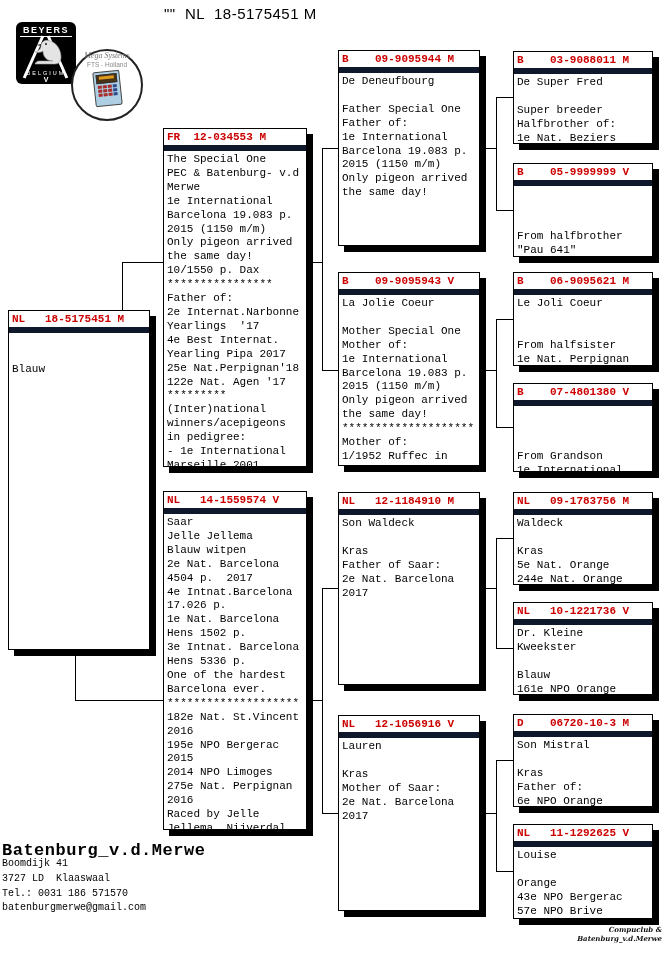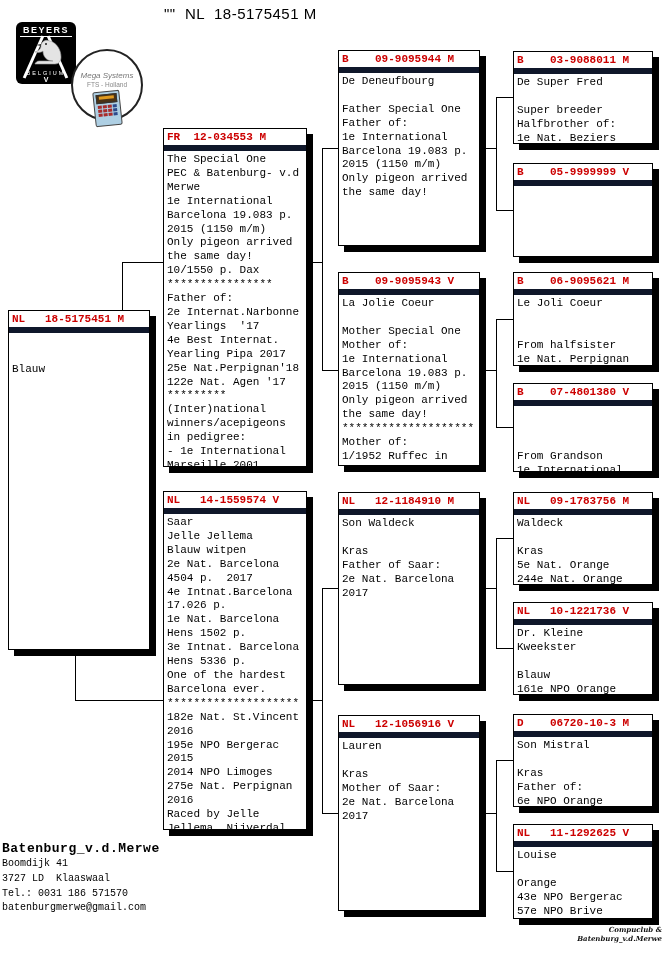--- a/index.html
+++ b/index.html
@@ -19,42 +19,42 @@
   .beyers-name{position:relative;color:#fff;font-family:"Liberation Sans",sans-serif;
                font-weight:bold;font-size:9px;letter-spacing:1.5px;text-align:center;
                margin:3px 4px 0;border-bottom:1px solid #fff;padding-bottom:1px;}
   .beyers svg{position:absolute;left:10px;top:16px;}
   .beyers-country{position:absolute;bottom:8px;width:100%;color:#fff;text-align:center;
                   font-family:"Liberation Sans",sans-serif;font-size:5.5px;letter-spacing:2px;}
   .beyers-v{position:absolute;bottom:1px;width:100%;color:#fff;text-align:center;
             font-family:"Liberation Sans",sans-serif;font-size:7px;font-weight:bold;}
   .mega{position:absolute;left:71px;top:49px;width:72px;height:72px;border:2px solid #222;
         border-radius:50%;background:#fff;text-align:center;box-sizing:border-box;}
-  .mega-t1{font-family:Liberation Sans, sans-serif;font-style:italic;color:#777;font-size:8px;margin-top:20px;}
+  .mega-t1{font-family:Liberation Serif, serif;font-style:italic;color:#777;font-size:8px;margin-top:0;}
   .mega-t2{font-family:"Liberation Sans",sans-serif;color:#888;font-size:6.5px;margin-top:1px;}
   .calc{width:25px;height:33px;margin:3px auto 0;background:#aecfe3;border:1px solid #444;
         border-radius:2px;transform:rotate(-6deg);}
   .calc-screen{height:7px;margin:2px 2px 2px;background:#4a3215;border:1px solid #333;position:relative;}
   .calc-screen i{position:absolute;left:2px;top:1px;right:2px;height:3px;background:#e09a20;display:block;}
   .calc-keys{display:grid;grid-template-columns:repeat(4,1fr);gap:1px;margin:1px 3px;}
   .calc-keys i{display:block;height:3px;background:#a82c2c;}
   .calc-keys i:nth-child(4n){background:#2c4a8c;}
 
   
   .pbox{position:absolute;background:#fff;border:1px solid #000;box-sizing:border-box;
         box-shadow:6px 6px 0 #000;overflow:hidden;}
   .pbox-header{color:#cc0000;font-weight:bold;font-size:11px;line-height:13px;
                padding:2px 3px 1px;border-bottom:6px solid #0f172a;white-space:pre;}
   .pbox-body{font-size:11px;line-height:13.9px;padding:2px 3px;white-space:pre-wrap;}
 
   
   .ln{position:absolute;background:#000;}
 
   
-  .owner{position:absolute;left:2px;top:841px;font-weight:bold;font-size:13px;letter-spacing:.5px;}
+  .owner{position:absolute;left:2px;top:841px;font-weight:bold;font-size:17px;letter-spacing:.5px;}
   .addr{position:absolute;left:2px;font-size:10px;line-height:14.6px;white-space:pre;}
   .credit{position:absolute;left:530px;top:925px;width:132px;text-align:right;
           font-family:"DejaVu Serif",serif;font-style:italic;font-weight:bold;font-size:7px;color:#111;}
 </style>
 </head>
 <body>
 
 <div class="sheet">
 
   <div class="title"><span>""</span><span>  </span><span>NL  18-5175451 M</span></div>
@@ -241,20 +241,25 @@
   <div class="pbox" style="left:513px;top:51px;width:140px;height:93px">
     <div class="pbox-header">B    03-9088011 M</div>
     <div class="pbox-body">De Super Fred
 
 Super breeder
 Halfbrother of:
 1e Nat. Beziers</div>
   </div>
   <div class="pbox" style="left:513px;top:163px;width:140px;height:94px">
     <div class="pbox-header">B    05-9999999 V</div>
+    <div class="pbox-body">
+
+
+From halfbrother
+"Pau 641"</div>
   </div>
   <div class="pbox" style="left:513px;top:272px;width:140px;height:94px">
     <div class="pbox-header">B    06-9095621 M</div>
     <div class="pbox-body">Le Joli Coeur
 
 
 From halfsister
 1e Nat. Perpignan</div>
   </div>
   <div class="pbox" style="left:513px;top:383px;width:140px;height:89px">

